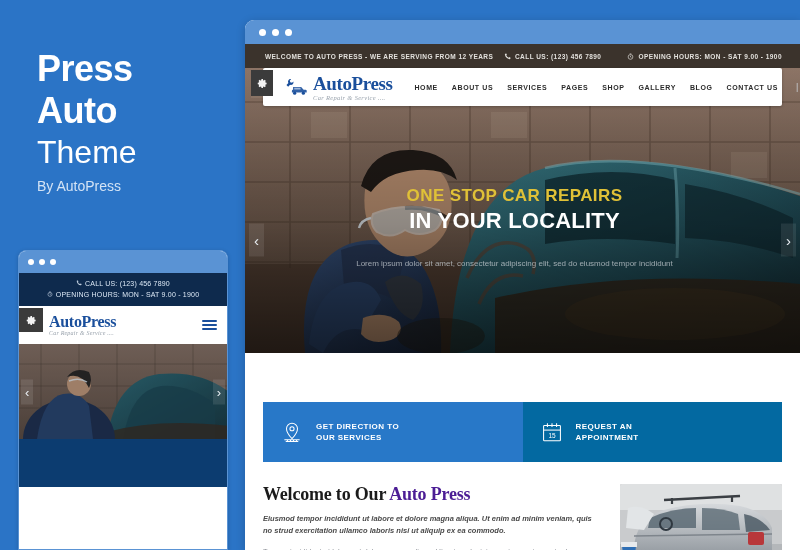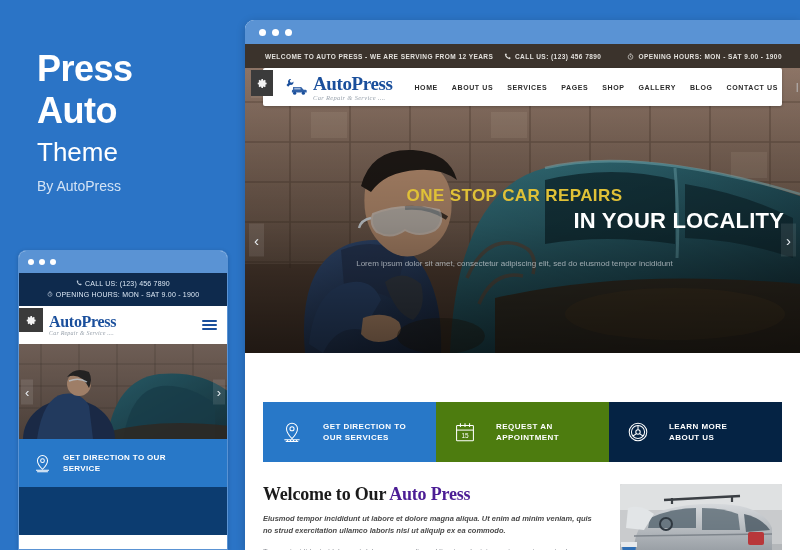--- a/index.html
+++ b/index.html
@@ -12,21 +12,21 @@
 
   
   #left-panel { position:absolute; left:0; top:0; width:240px; height:550px; }
   .brand-title {
     position:absolute; left:37px; top:48px; width:200px;
     color:#ffffff; font-size:36px; font-weight:bold; line-height:42px;
     letter-spacing:-0.5px;
   }
   .brand-sub {
     position:absolute; left:37px; top:137px;
-    color:#ffffff; font-size:26px; font-weight:300; line-height:30px;
+    color:#ffffff; font-size:32px; font-weight:300; line-height:30px;
   }
   .brand-by {
     position:absolute; left:37px; top:178px;
     color:#d3e3f5; font-size:14px; font-weight:400;
   }
 
   
   #mobile-window {
     position:absolute; left:18px; top:250px; width:210px; height:300px;
     background:#ffffff;
@@ -110,27 +110,27 @@
 
   .d-hero { position:relative; height:285px; overflow:hidden; background:#2c3942; }
   .d-hero .arw {
     position:absolute; top:172px; transform:translateY(-50%);
     color:#e9eef3; font-size:15px; z-index:4; padding:8px 5px;
     background:rgba(255,255,255,.09);
   }
   .d-hero .arw.l { left:4px; } .d-hero .arw.r { right:4px; }
   .hero-caption { position:absolute; left:0; right:16px; top:118px; text-align:center; z-index:3; }
   .hero-l1 { color:#e0c137; font-size:17px; font-weight:bold; letter-spacing:.4px; }
-  .hero-l2 { color:#ffffff; font-size:22px; font-weight:bold; letter-spacing:.2px; margin-top:2px;text-align:right; }
+  .hero-l2 { color:#ffffff; font-size:22px; font-weight:bold; letter-spacing:.2px; margin-top:2px; }
   .hero-l3 { color:#c9cfd4; font-size:8px; line-height:13px; margin-top:23px; opacity:.75; }
 
   .d-boxes { position:absolute; left:18px; right:18px; top:358px; display:flex; height:60px; z-index:4; }
-  .d-box { flex:1; display:flex; align-items:center; gap:18px; padding:0 16px; }
+  .d-box { flex:1; display:flex; align-items:center; gap:11px; padding:0 16px; }
   .d-box.c1 { background:#2878c8; }
-  .d-box.c2 { background:#4d7c0f; }
+  .d-box.c2 { background:#0369a1; }
   .d-box.c3 { background:#052344; }
   .d-box-label { color:#fff; font-size:8px; font-weight:bold; line-height:11.5px; letter-spacing:.45px; }
 
   .d-welcome { position:absolute; left:0; right:0; top:440px; padding:0 18px; display:flex; gap:18px; }
   .w-left { flex:1 1 auto; }
   .w-title { font-family:"Liberation Serif", serif; font-size:18px; font-weight:bold; color:#1b1b1b; letter-spacing:-.2px; }
   .w-title .hl { color:#4c1d95; }
   .w-lead { font-size:7.5px; font-style:italic; font-weight:bold; color:#4a4a4a; line-height:12px; margin-top:8px; }
   .w-body { font-size:7.5px; color:#8c9097; line-height:12px; margin-top:9px; }
   .w-img { width:162px; height:78px; flex:0 0 162px; border-radius:2px; overflow:hidden; position:relative; background:#b9bcc0; }
@@ -218,32 +218,20 @@
         <path d="M18 95 Q24 54 44 50 Q62 47 70 62 L74 95z" fill="#28436e"></path>
         <circle cx="60" cy="40" r="12" fill="#c79a79"></circle>
         <path d="M48 33 Q56 22 70 28 Q74 36 70 44 Q62 28 48 33z" fill="#2a2420"></path>
         <path d="M50 37 q10 -4 18 1" stroke="#e9eef3" stroke-width="1.4" fill="none" opacity=".85"></path>
         <rect width="210" height="95" fill="#0d1a2a" opacity=".22"></rect>
       </svg>
       <span class="arw l">‹</span>
       <span class="arw r">›</span>
     </div>
 
-    <div class="m-box b1">
-      <span>
-        <svg width="23" height="23" viewBox="0 0 32 32" fill="none" stroke="#fff" stroke-width="1.4">
-          <path d="M16 5a7 7 0 0 0-7 7c0 5 7 12 7 12s7-7 7-12a7 7 0 0 0-7-7z"></path>
-            <circle cx="16" cy="12" r="2.6"></circle>
-          <path d="M7 25.5h18M8.5 27.5h15"></path>
-        </svg>
-      </span>
-      <span class="m-box-label">
-        <span>GET DIRECTION TO OUR</span><br><span>SERVICE</span>
-      </span>
-    </div>
     <div class="m-box b2">
       <span style="visibility:hidden">
         <svg width="23" height="23" viewBox="0 0 32 32" fill="none" stroke="#fff" stroke-width="1.4">
             <rect x="6" y="8" width="20" height="18"></rect>
           </svg>
       </span>
       <span class="m-box-label">
         <span></span>
       </span>
     </div>
@@ -425,33 +413,20 @@
             <path d="M6 14.5h22"></path>
             <path d="M11 5.5v5M17 5.5v5M23 5.5v5"></path>
             <text x="17" y="25" font-family="Liberation Sans, sans-serif" font-size="8.5" fill="#fff" stroke="none" text-anchor="middle">15</text>
           </svg>
         </span>
         <span class="d-box-label">
           <span>REQUEST AN</span><br><span>APPOINTMENT</span>
         </span>
       </div>
 
-      <div class="d-box c3">
-        <span>
-          <svg width="26" height="26" viewBox="0 0 34 34" fill="none" stroke="#fff" stroke-width="1.35">
-            <circle cx="17" cy="17" r="11.5"></circle>
-              <circle cx="17" cy="17" r="8.6"></circle>
-              <circle cx="17" cy="17" r="2.9"></circle>
-            <path d="M17 8.4v5.7M10.4 22.2l4.3-2.8M23.6 22.2l-4.3-2.8"></path>
-          </svg>
-        </span>
-        <span class="d-box-label">
-          <span>LEARN MORE</span><br><span>ABOUT US</span>
-        </span>
-      </div>
     </div>
 
     <div class="d-welcome">
       <div class="w-left">
         <div class="w-title">
           <span>Welcome to Our </span><span class="hl">Auto Press</span>
         </div>
         <p class="w-lead">Eiusmod tempor incididunt ut labore et dolore magna aliqua. Ut enim ad minim veniam, quis no strud exercitation ullamco laboris nisi ut aliquip ex ea commodo.</p>
         <p class="w-body">Tempor incididunt ut labore et dolore magna aliqua. Ut enim ad minim veniam, quis no strud exercitation ullamco laboris nisi ut aliquip ex ea commodo.</p>
       </div>

